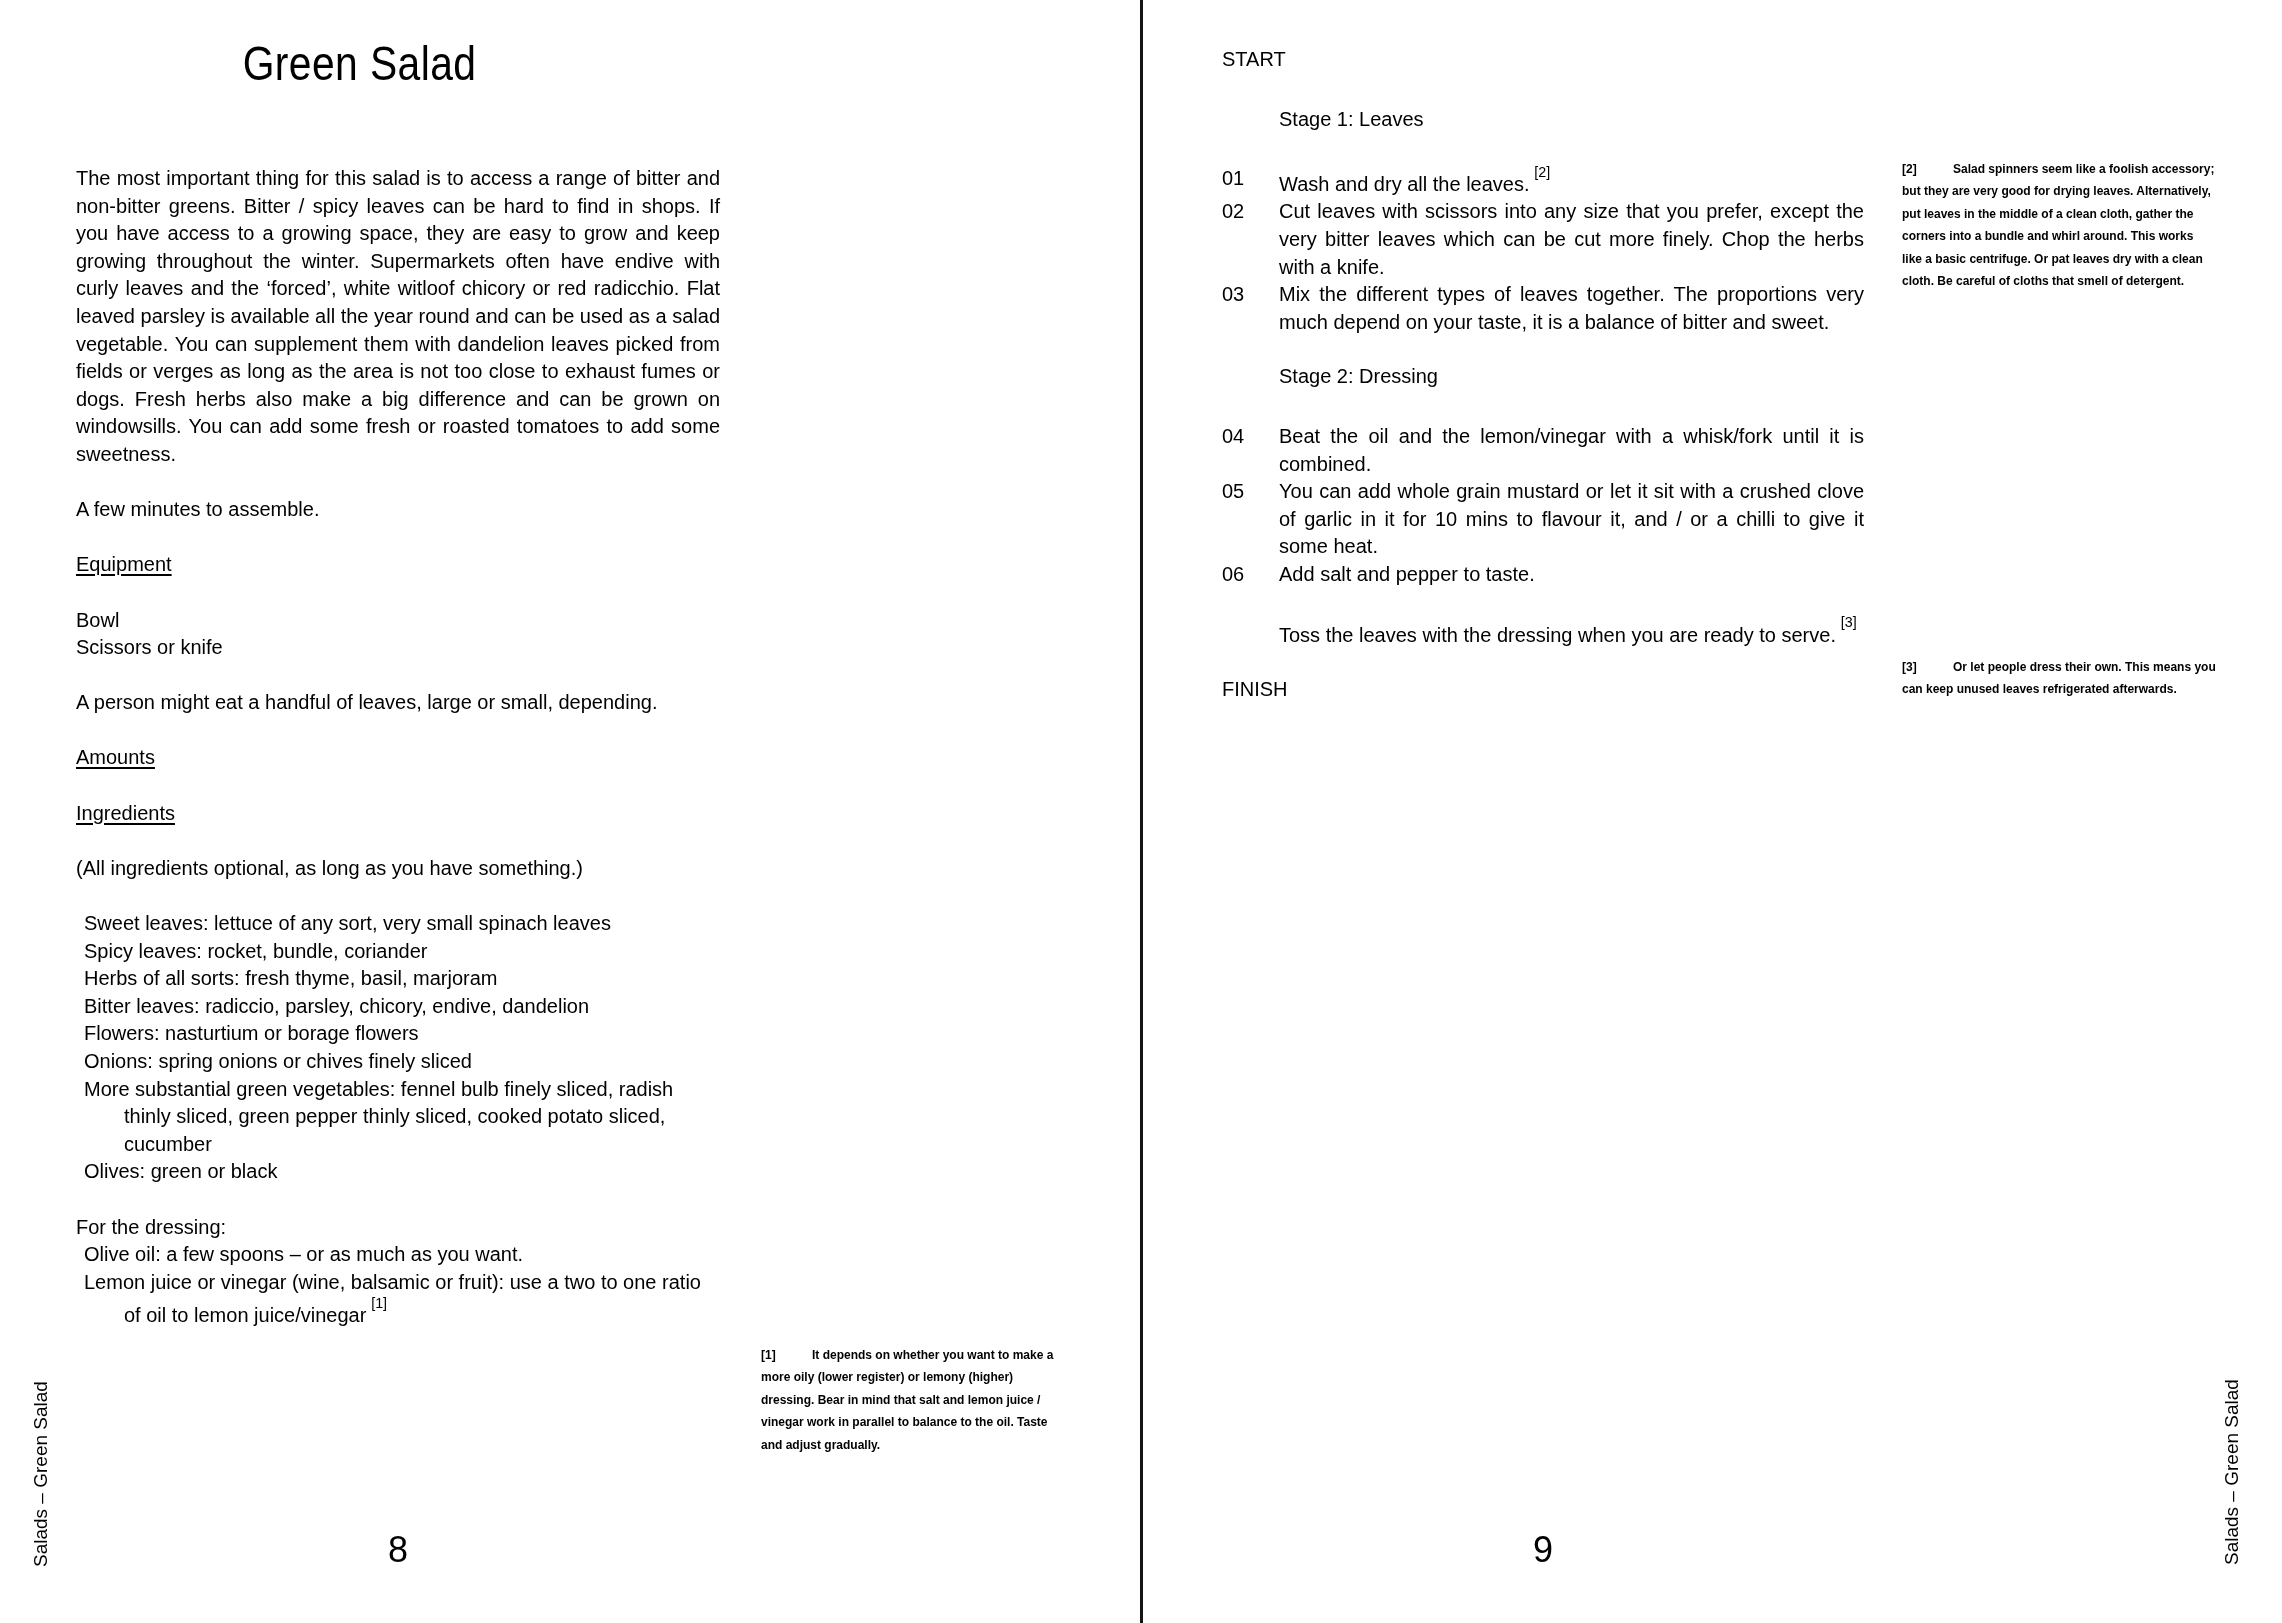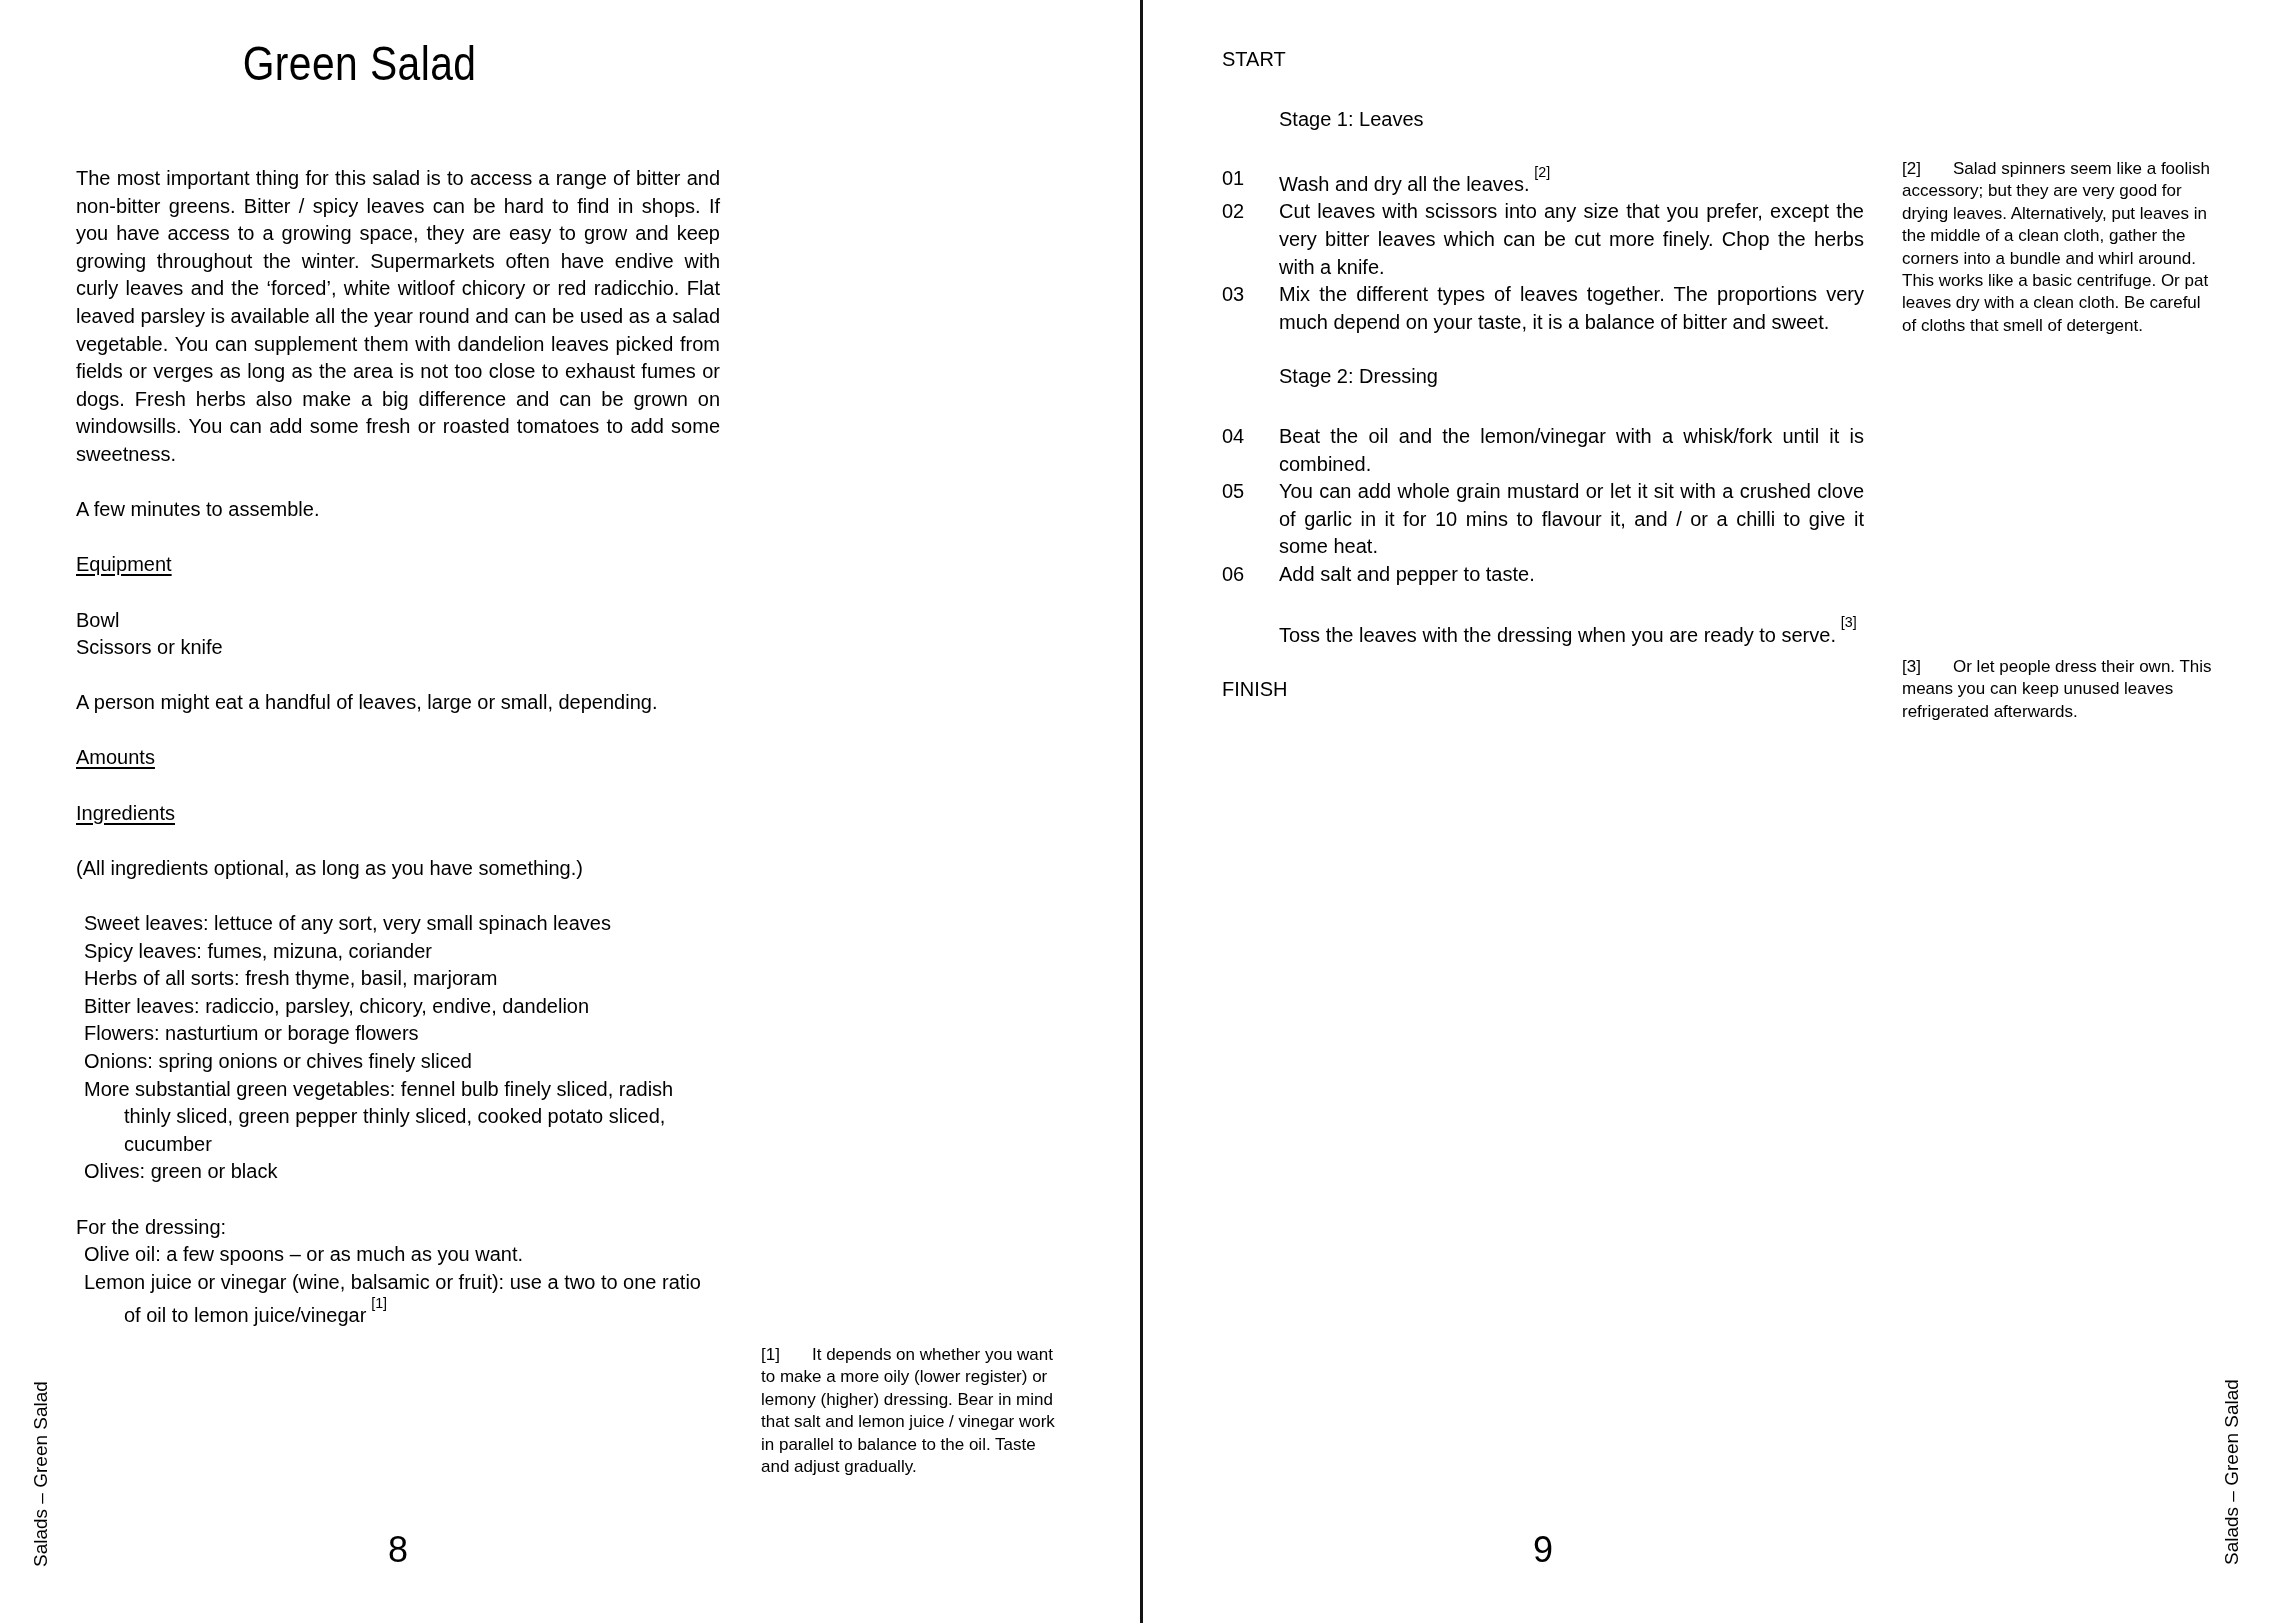--- a/index.html
+++ b/index.html
@@ -48,21 +48,21 @@
   .step-text { flex: 1; text-align: justify; }
   .toss-blk { padding-left: 57px; text-align: justify; margin: 0 0 27px 0; }
 
   .fn-ref {
     font-size: 14.3px; position: relative; top: -6.7px; margin-left: 4.8px;
   }
 
   
   .footnote {
     position: absolute;
-    font-size: 17px; line-height: 22.4px;
+    font-size: 12px; line-height: 22.4px; font-weight: bold;
   }
   .fn-1 { left: 761px;  top: 1344px; width: 302px; }
   .fn-2 { left: 1902px; top: 158px;  width: 314px; }
   .fn-3 { left: 1902px; top: 656px;  width: 314px; }
   .fn-marker { display: inline-block; width: 51px; text-indent: 0; }
 
   
   .page-num {
     position: absolute; top: 1527px;
     font-size: 36px; line-height: 46px; text-align: center;
@@ -106,21 +106,21 @@
     <p class="blk just">A person might eat a handful of leaves, large or small, depending.</p>
 
     <p class="blk sec-head">Amounts</p>
 
     <p class="blk sec-head">Ingredients</p>
 
     <p class="blk">(All ingredients optional, as long as you have something.)</p>
 
     <div class="blk">
       <div class="hang">Sweet leaves: lettuce of any sort, very small spinach leaves</div>
-      <div class="hang">Spicy leaves: fumes, mizuna, coriander</div>
+      <div class="hang">Spicy leaves: rocket, bundle, coriander</div>
       <div class="hang">Herbs of all sorts: fresh thyme, basil, marjoram</div>
       <div class="hang">Bitter leaves: radiccio, parsley, chicory, endive, dandelion</div>
       <div class="hang">Flowers: nasturtium or borage flowers</div>
       <div class="hang">Onions: spring onions or chives finely sliced</div>
       <div class="hang">More substantial green vegetables: fennel bulb finely sliced, radish thinly sliced, green pepper thinly sliced, cooked potato sliced, cucumber</div>
       <div class="hang">Olives: green or black</div>
     </div>
 
     <div class="blk">
       <div>For the dressing:</div>

